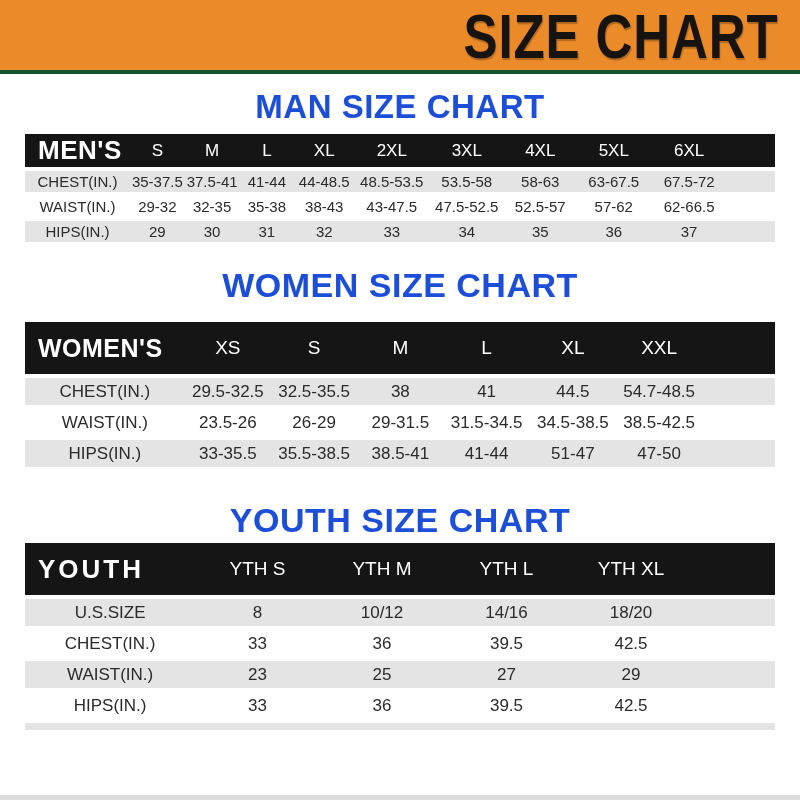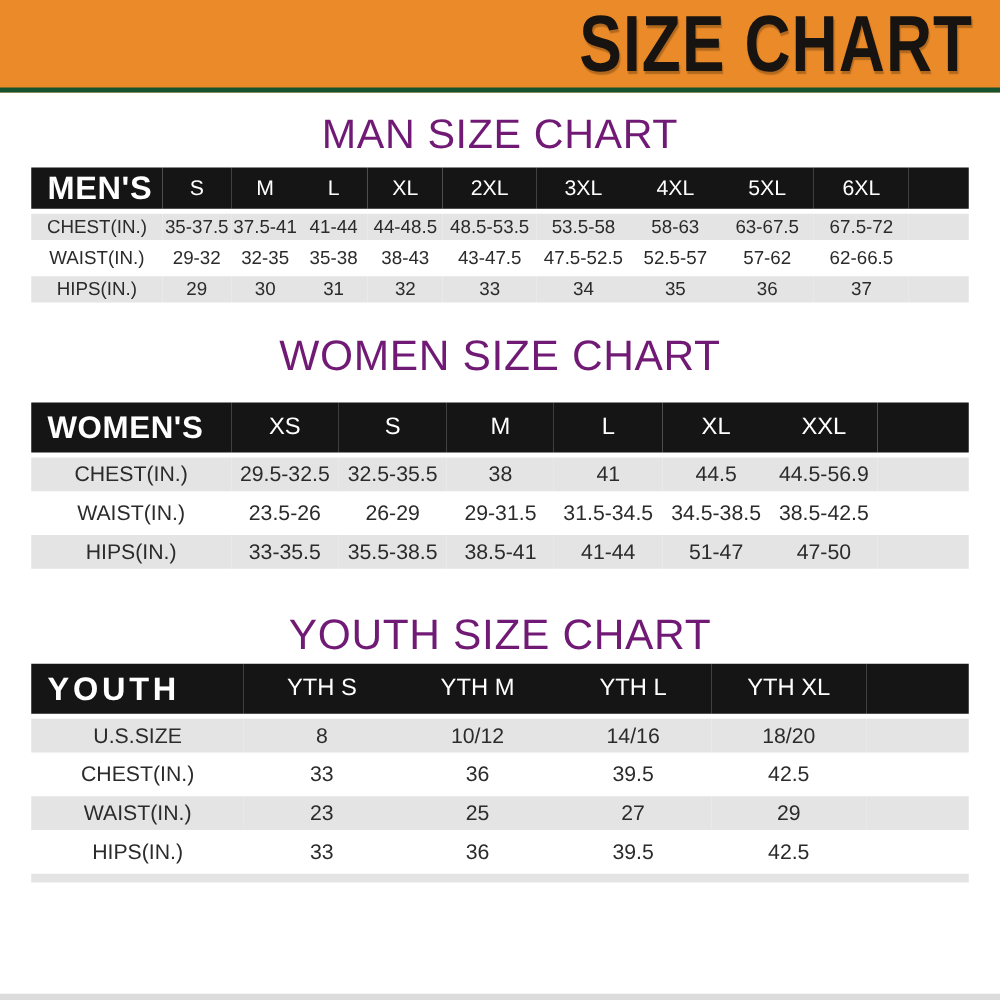--- a/index.html
+++ b/index.html
@@ -25,22 +25,22 @@
     letter-spacing: 1px;
     transform: scale(0.88, 1.1);
     text-shadow: 1px 2px 1px rgba(0,0,0,0.25);
     white-space: nowrap;
   }
 
   
   .section-heading {
     display: block;
     text-align: center;
-    font-weight: 400;
-    color: #701a75;
+    font-weight: 700;
+    color: #1d4ed8;
     font-size: 33px;
     line-height: 38px;
     margin: 0;
     letter-spacing: 0.5px;
   }
   .s-men   .section-heading { margin: 14px 0 4px 0; }
   .s-women .section-heading { margin: 20px 0 14px 0; font-size: 34px; }
   .s-youth .section-heading { margin: 30px 0 0 0; font-size: 34px; }
 
   
@@ -55,21 +55,21 @@
   .size-table th {
     background: var(--header-bar, #151515);
     color: #ffffff;
     font-weight: 400;
     padding: 0;
     white-space: nowrap;
     overflow: visible;
     vertical-align: middle;
   }
   .t-men   th { height: 33px; font-size: 17px; }
-  .t-women th, .t-youth th { height: 40px; font-size: 19px; }
+  .t-women th, .t-youth th { height: 52px; font-size: 19px; }
   .size-table th.corner {
     text-align: left;
     padding-left: 13px;
     font-weight: 800;
     letter-spacing: 0.5px;
     margin-left: 21px;
   }
   .t-men   th.corner { font-size: 26px; }
   .t-women th.corner { font-size: 25px; }
   .t-youth th.corner { font-size: 26px; letter-spacing: 3px; }
@@ -221,21 +221,21 @@
           </tr>
         </thead>
         <tbody>
           <tr>
             <td class="rowlabel">CHEST(IN.)</td>
             <td>29.5-32.5</td>
             <td>32.5-35.5</td>
             <td>38</td>
             <td>41</td>
             <td>44.5</td>
-            <td>44.5-56.9</td>
+            <td>54.7-48.5</td>
             <td class="filler"></td>
           </tr>
           <tr>
             <td class="rowlabel">WAIST(IN.)</td>
             <td>23.5-26</td>
             <td>26-29</td>
             <td>29-31.5</td>
             <td>31.5-34.5</td>
             <td>34.5-38.5</td>
             <td>38.5-42.5</td>

